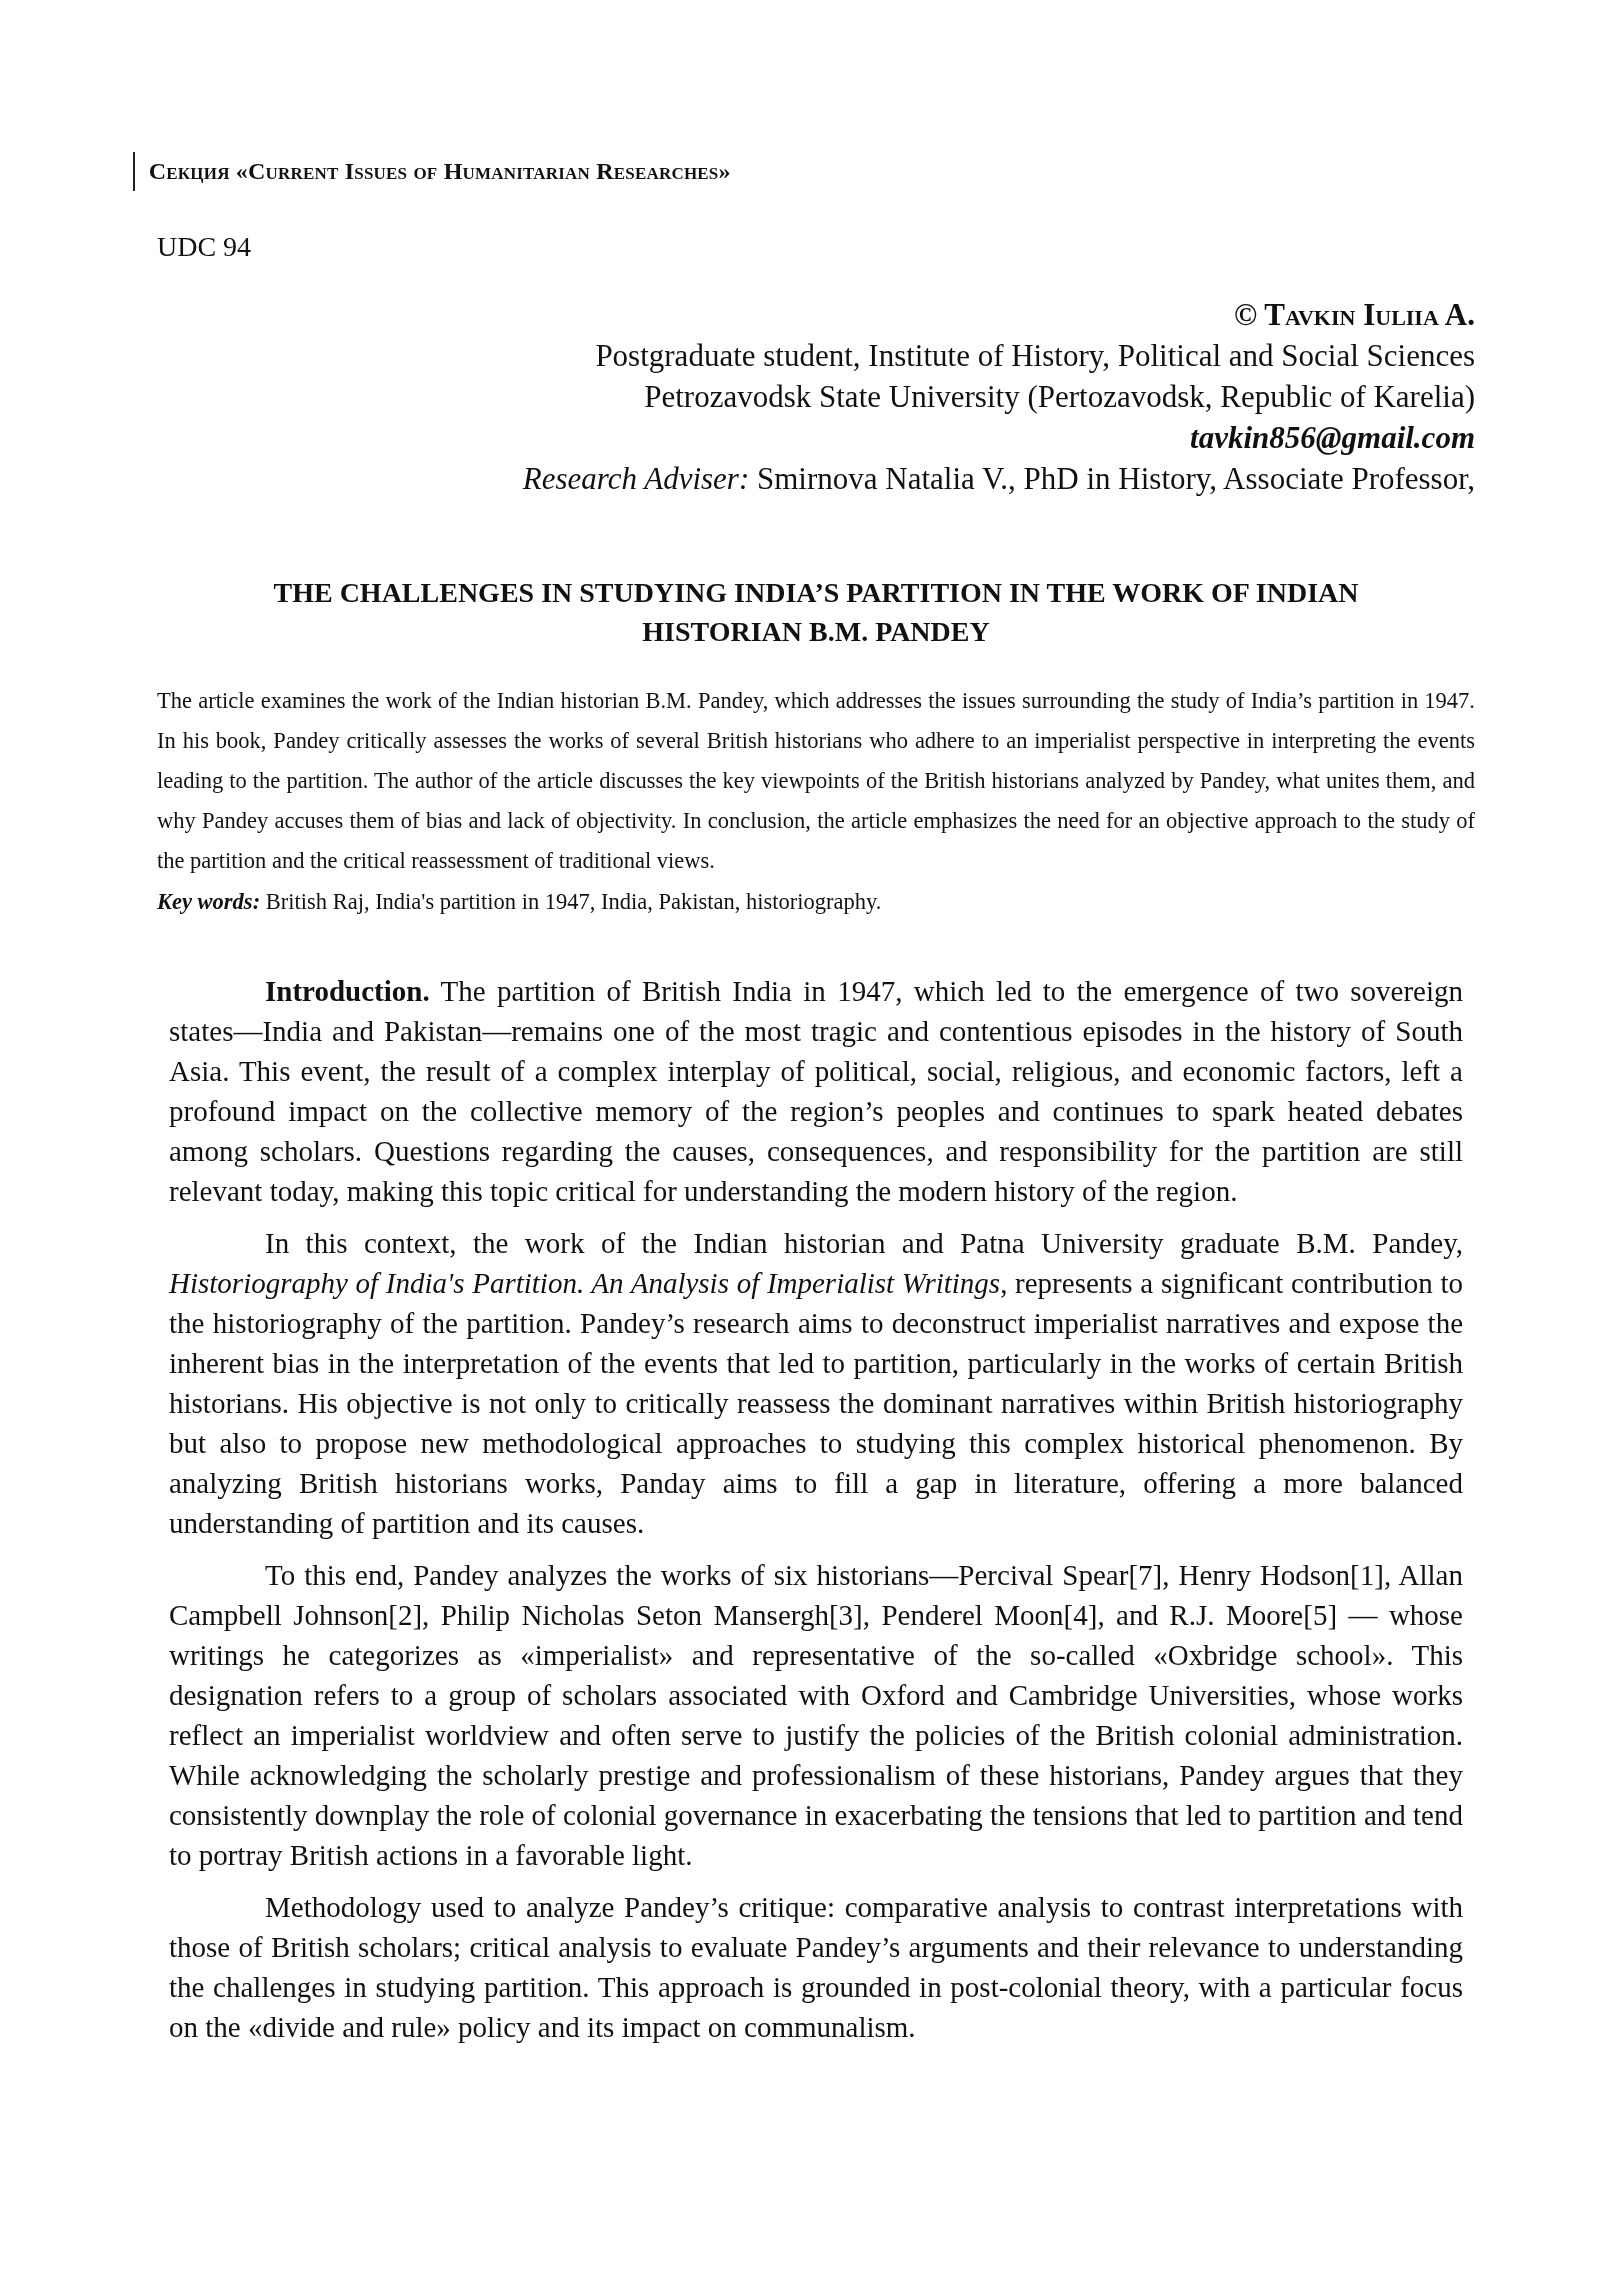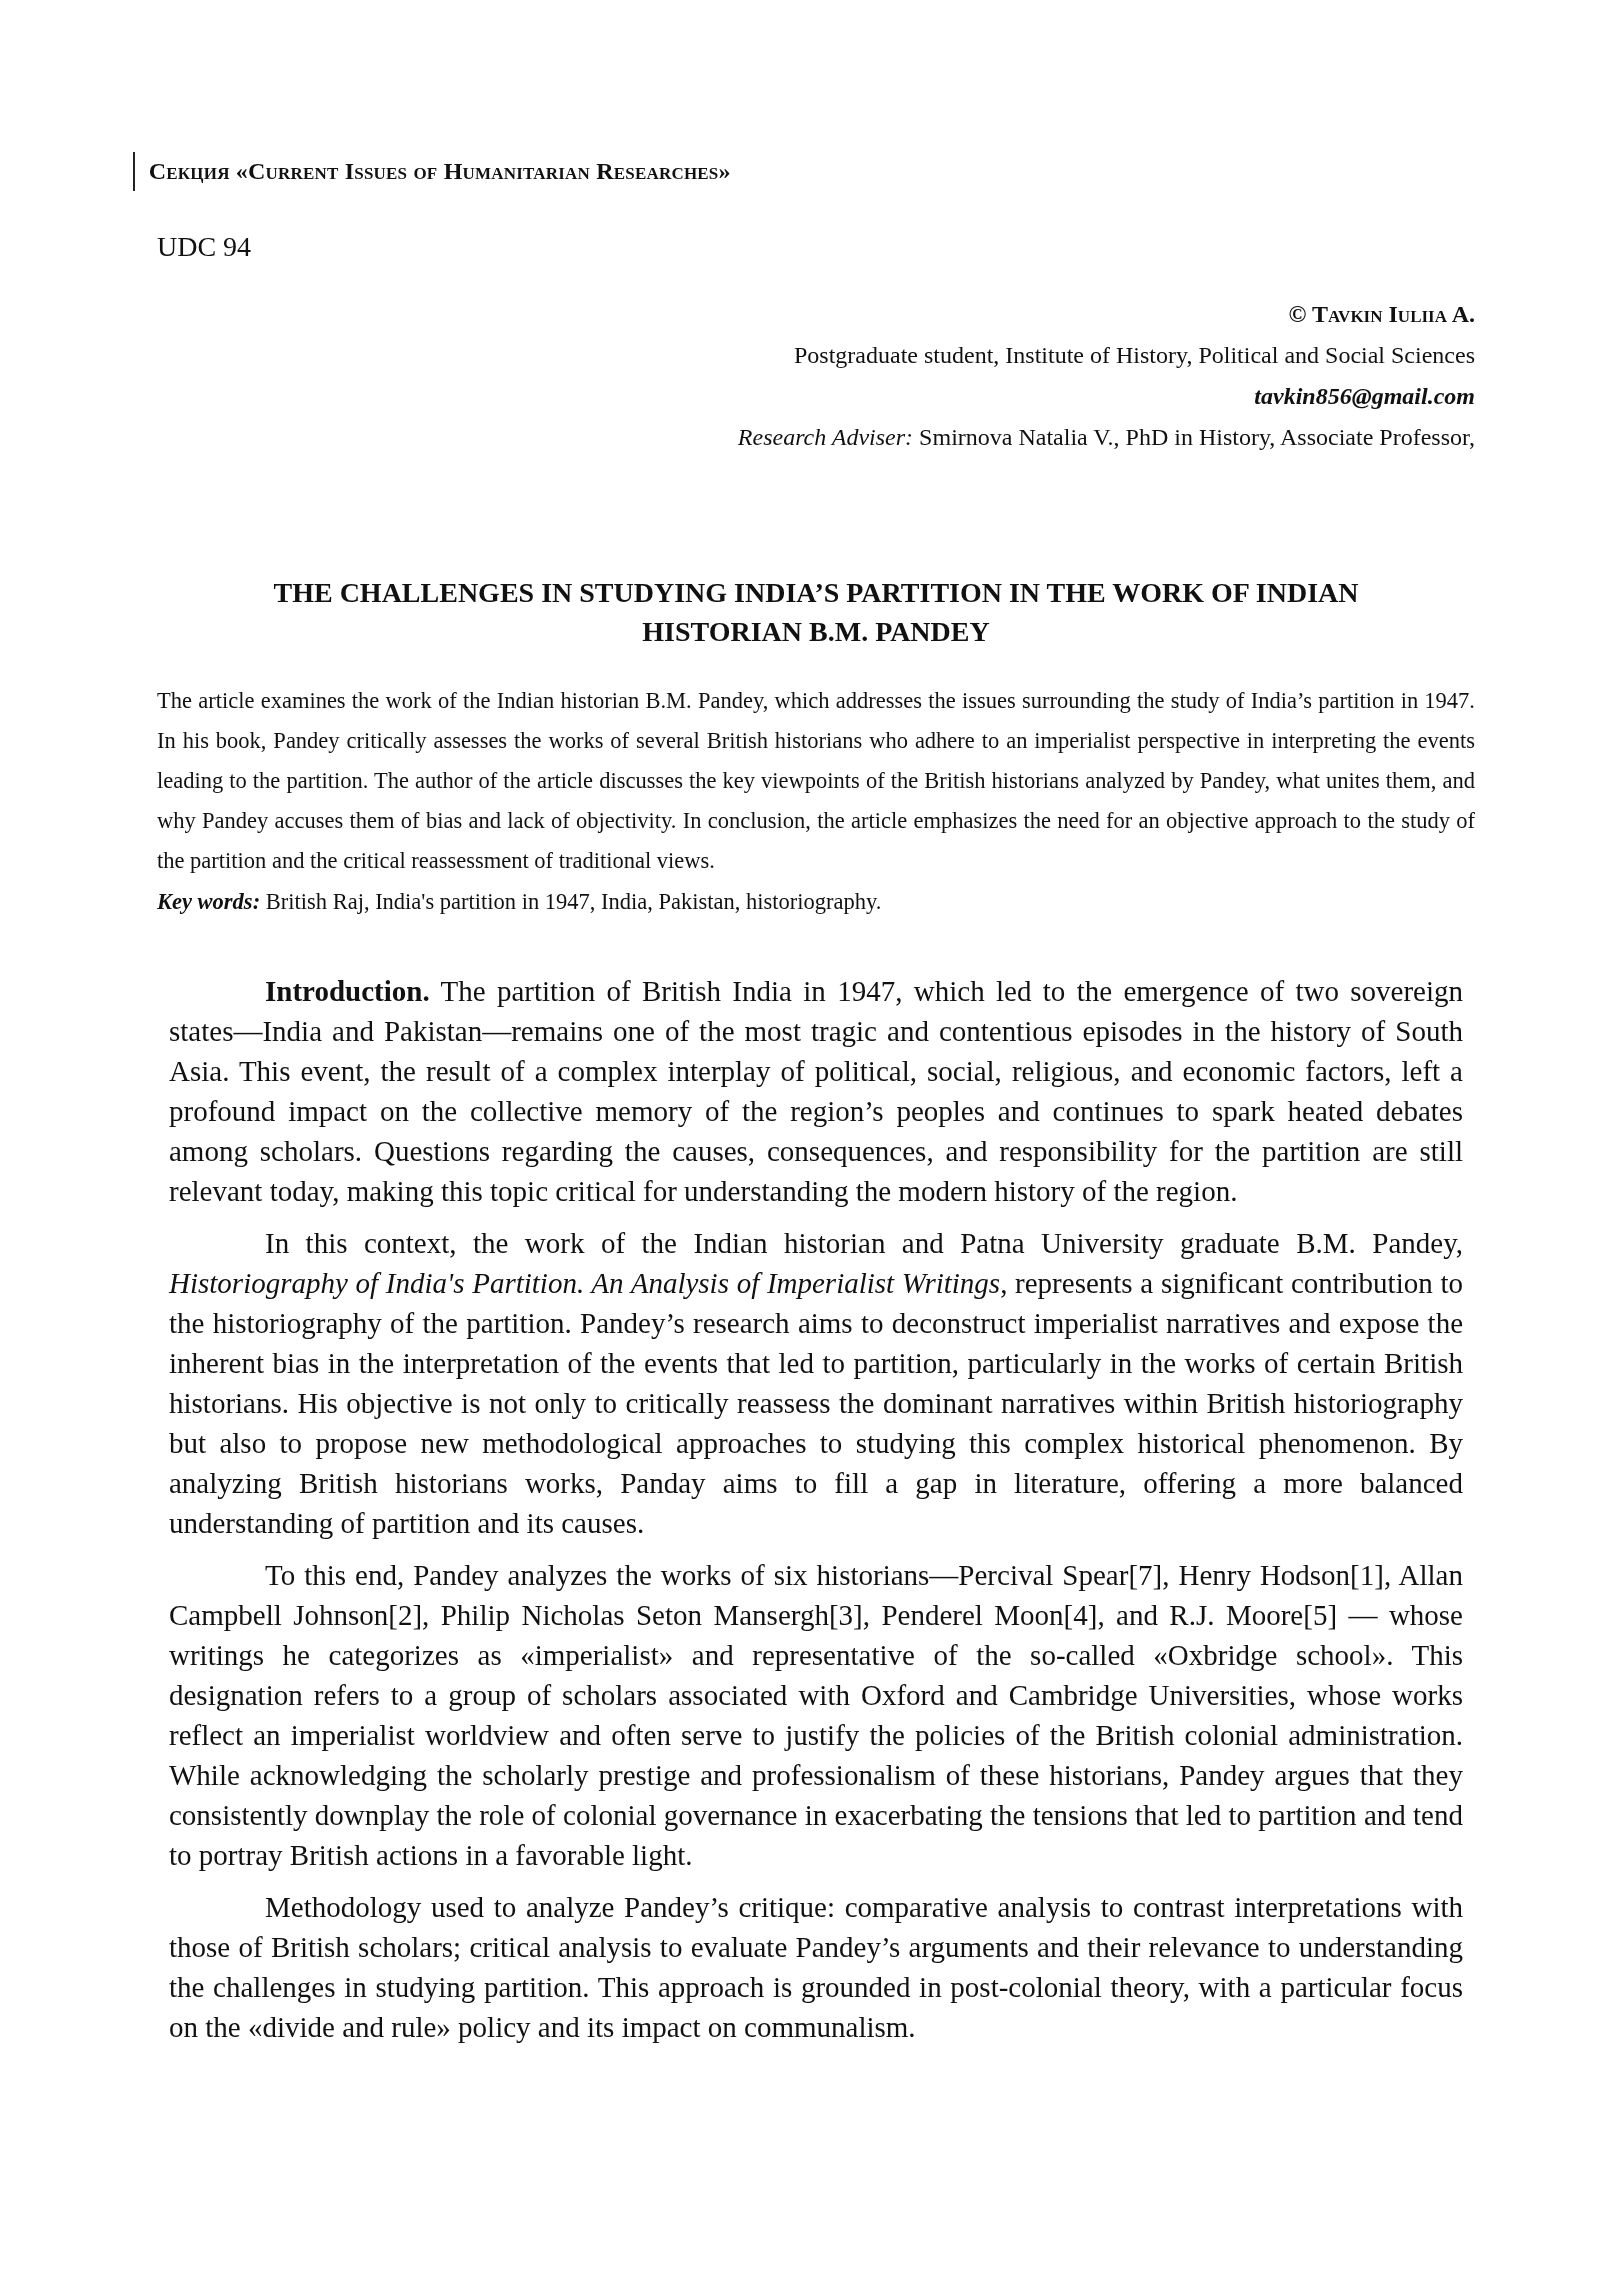--- a/index.html
+++ b/index.html
@@ -8,21 +8,21 @@
   .page { position: absolute; left: 0; top: 0; width: 1620px; height: 2293px; }
 
   .section-header { position: absolute; left: 133px; top: 152px; height: 39px;
     display: flex; align-items: center; }
   .section-bar { width: 2px; height: 39px; background: #222; margin-right: 13.7px; }
   .section-title { font-size: 24px; font-weight: bold; font-variant: small-caps; letter-spacing: 0.2px; }
 
   .udc { position: absolute; left: 157px; top: 231px; font-size: 28px; }
 
   .author-block { position: absolute; right: 145px; top: 294px; width: 1078px; text-align: right;
-    font-size: 24px; line-height: 41px; }
+    font-size: 31px; line-height: 41px; }
   .author-name { font-weight: bold; font-variant: small-caps; }
   .email { font-style: italic; font-weight: bold; }
   .adviser-label { font-weight: normal; font-style: italic; }
 
   .article-title { position: absolute; left: 157px; width: 1318px; top: 573px; text-align: center;
     font-size: 28px; font-weight: bold; line-height: 39px; }
 
   .abstract { position: absolute; left: 157px; width: 1318px; top: 681px;
     font-size: 22.5px; line-height: 40px; text-align: justify; }
   .keywords { position: absolute; left: 157px; width: 1318px; top: 886px; font-size: 22.5px; line-height: 31px; }
@@ -44,20 +44,21 @@
   <div class="section-header">
     <div class="section-bar"></div>
     <div class="section-title">Секция «Current Issues of Humanitarian Researches»</div>
   </div>
 
   <div class="udc">UDC 94</div>
 
   <div class="author-block">
     <div class="author-name">© Tavkin Iuliia A.</div>
     <div>Postgraduate student, Institute of History, Political and Social Sciences</div>
+    <div>Petrozavodsk State University (Pertozavodsk, Republic of Karelia)</div>
     <div class="email">tavkin856@gmail.com</div>
     <div><span class="adviser-label">Research Adviser:</span><span> Smirnova Natalia V., PhD in History, Associate Professor,</span></div>
   </div>
 
   <div class="article-title">
     <div>THE CHALLENGES IN STUDYING INDIA’S PARTITION IN THE WORK OF INDIAN</div>
     <div>HISTORIAN B.M. PANDEY</div>
   </div>
 
   <div class="abstract">The article examines the work of the Indian historian B.M. Pandey, which addresses the issues surrounding the study of India’s partition in 1947. In his book, Pandey critically assesses the works of several British historians who adhere to an imperialist perspective in interpreting the events leading to the partition. The author of the article discusses the key viewpoints of the British historians analyzed by Pandey, what unites them, and why Pandey accuses them of bias and lack of objectivity. In conclusion, the article emphasizes the need for an objective approach to the study of the partition and the critical reassessment of traditional views.</div>

